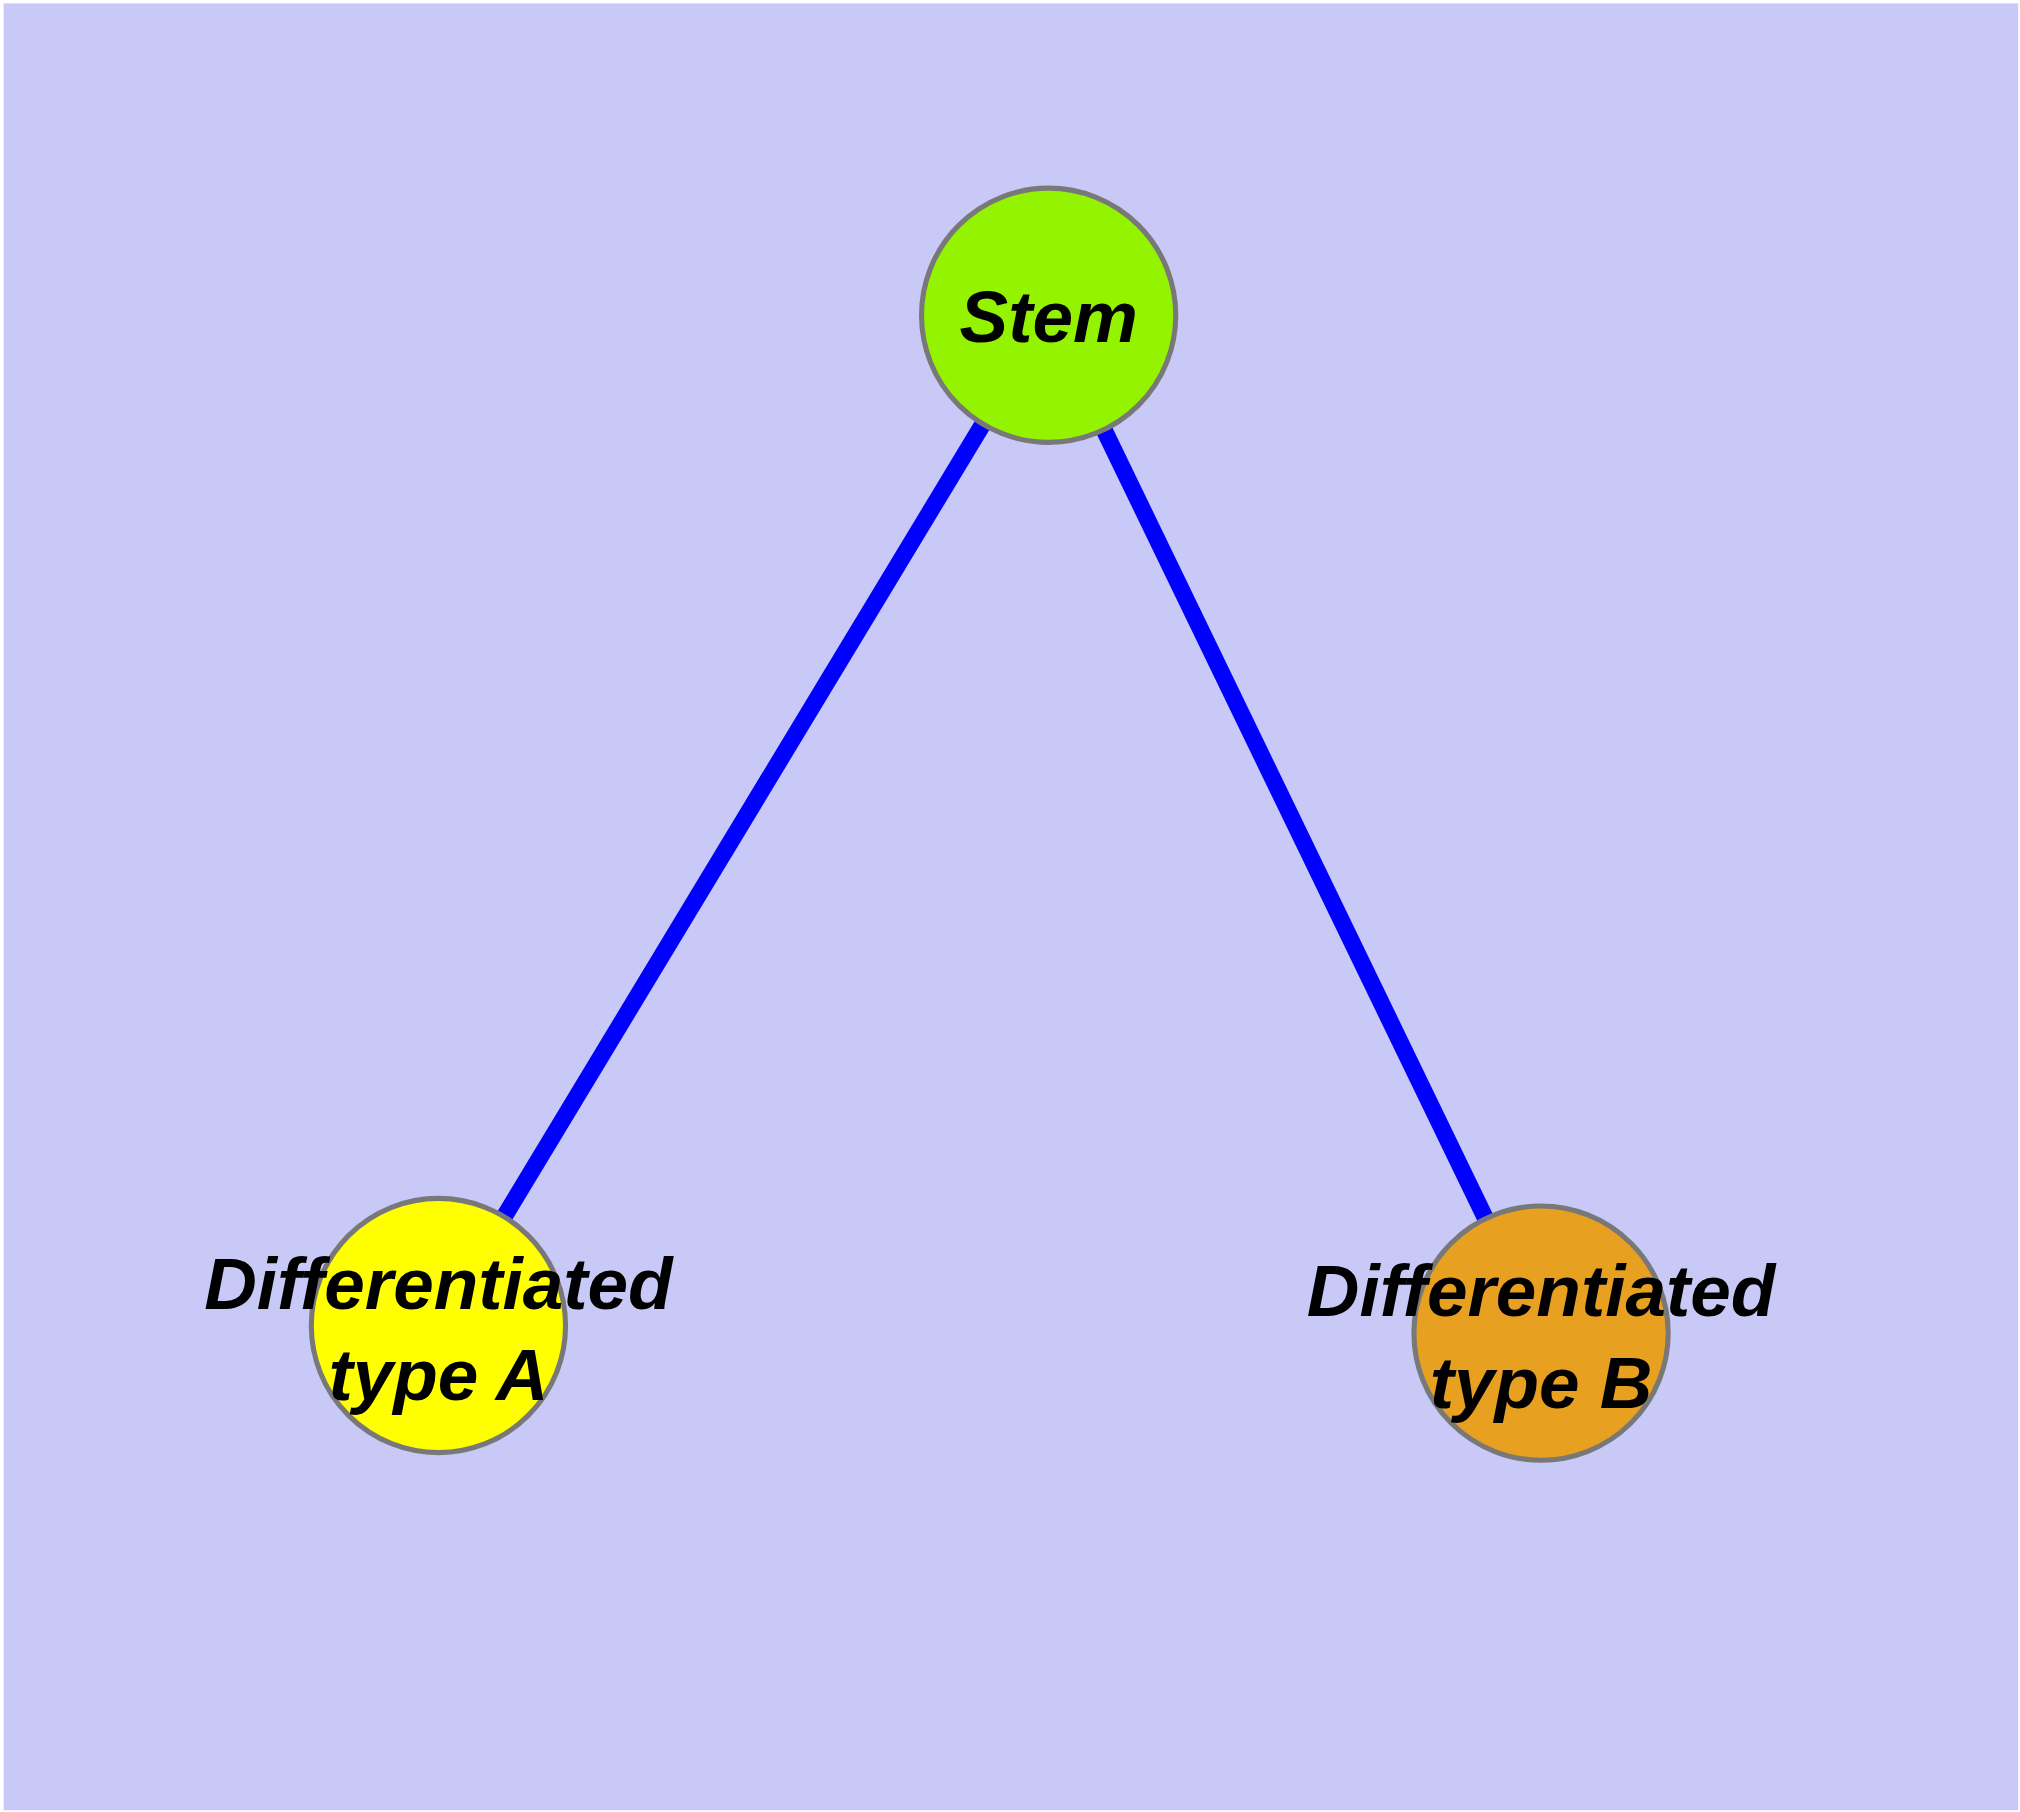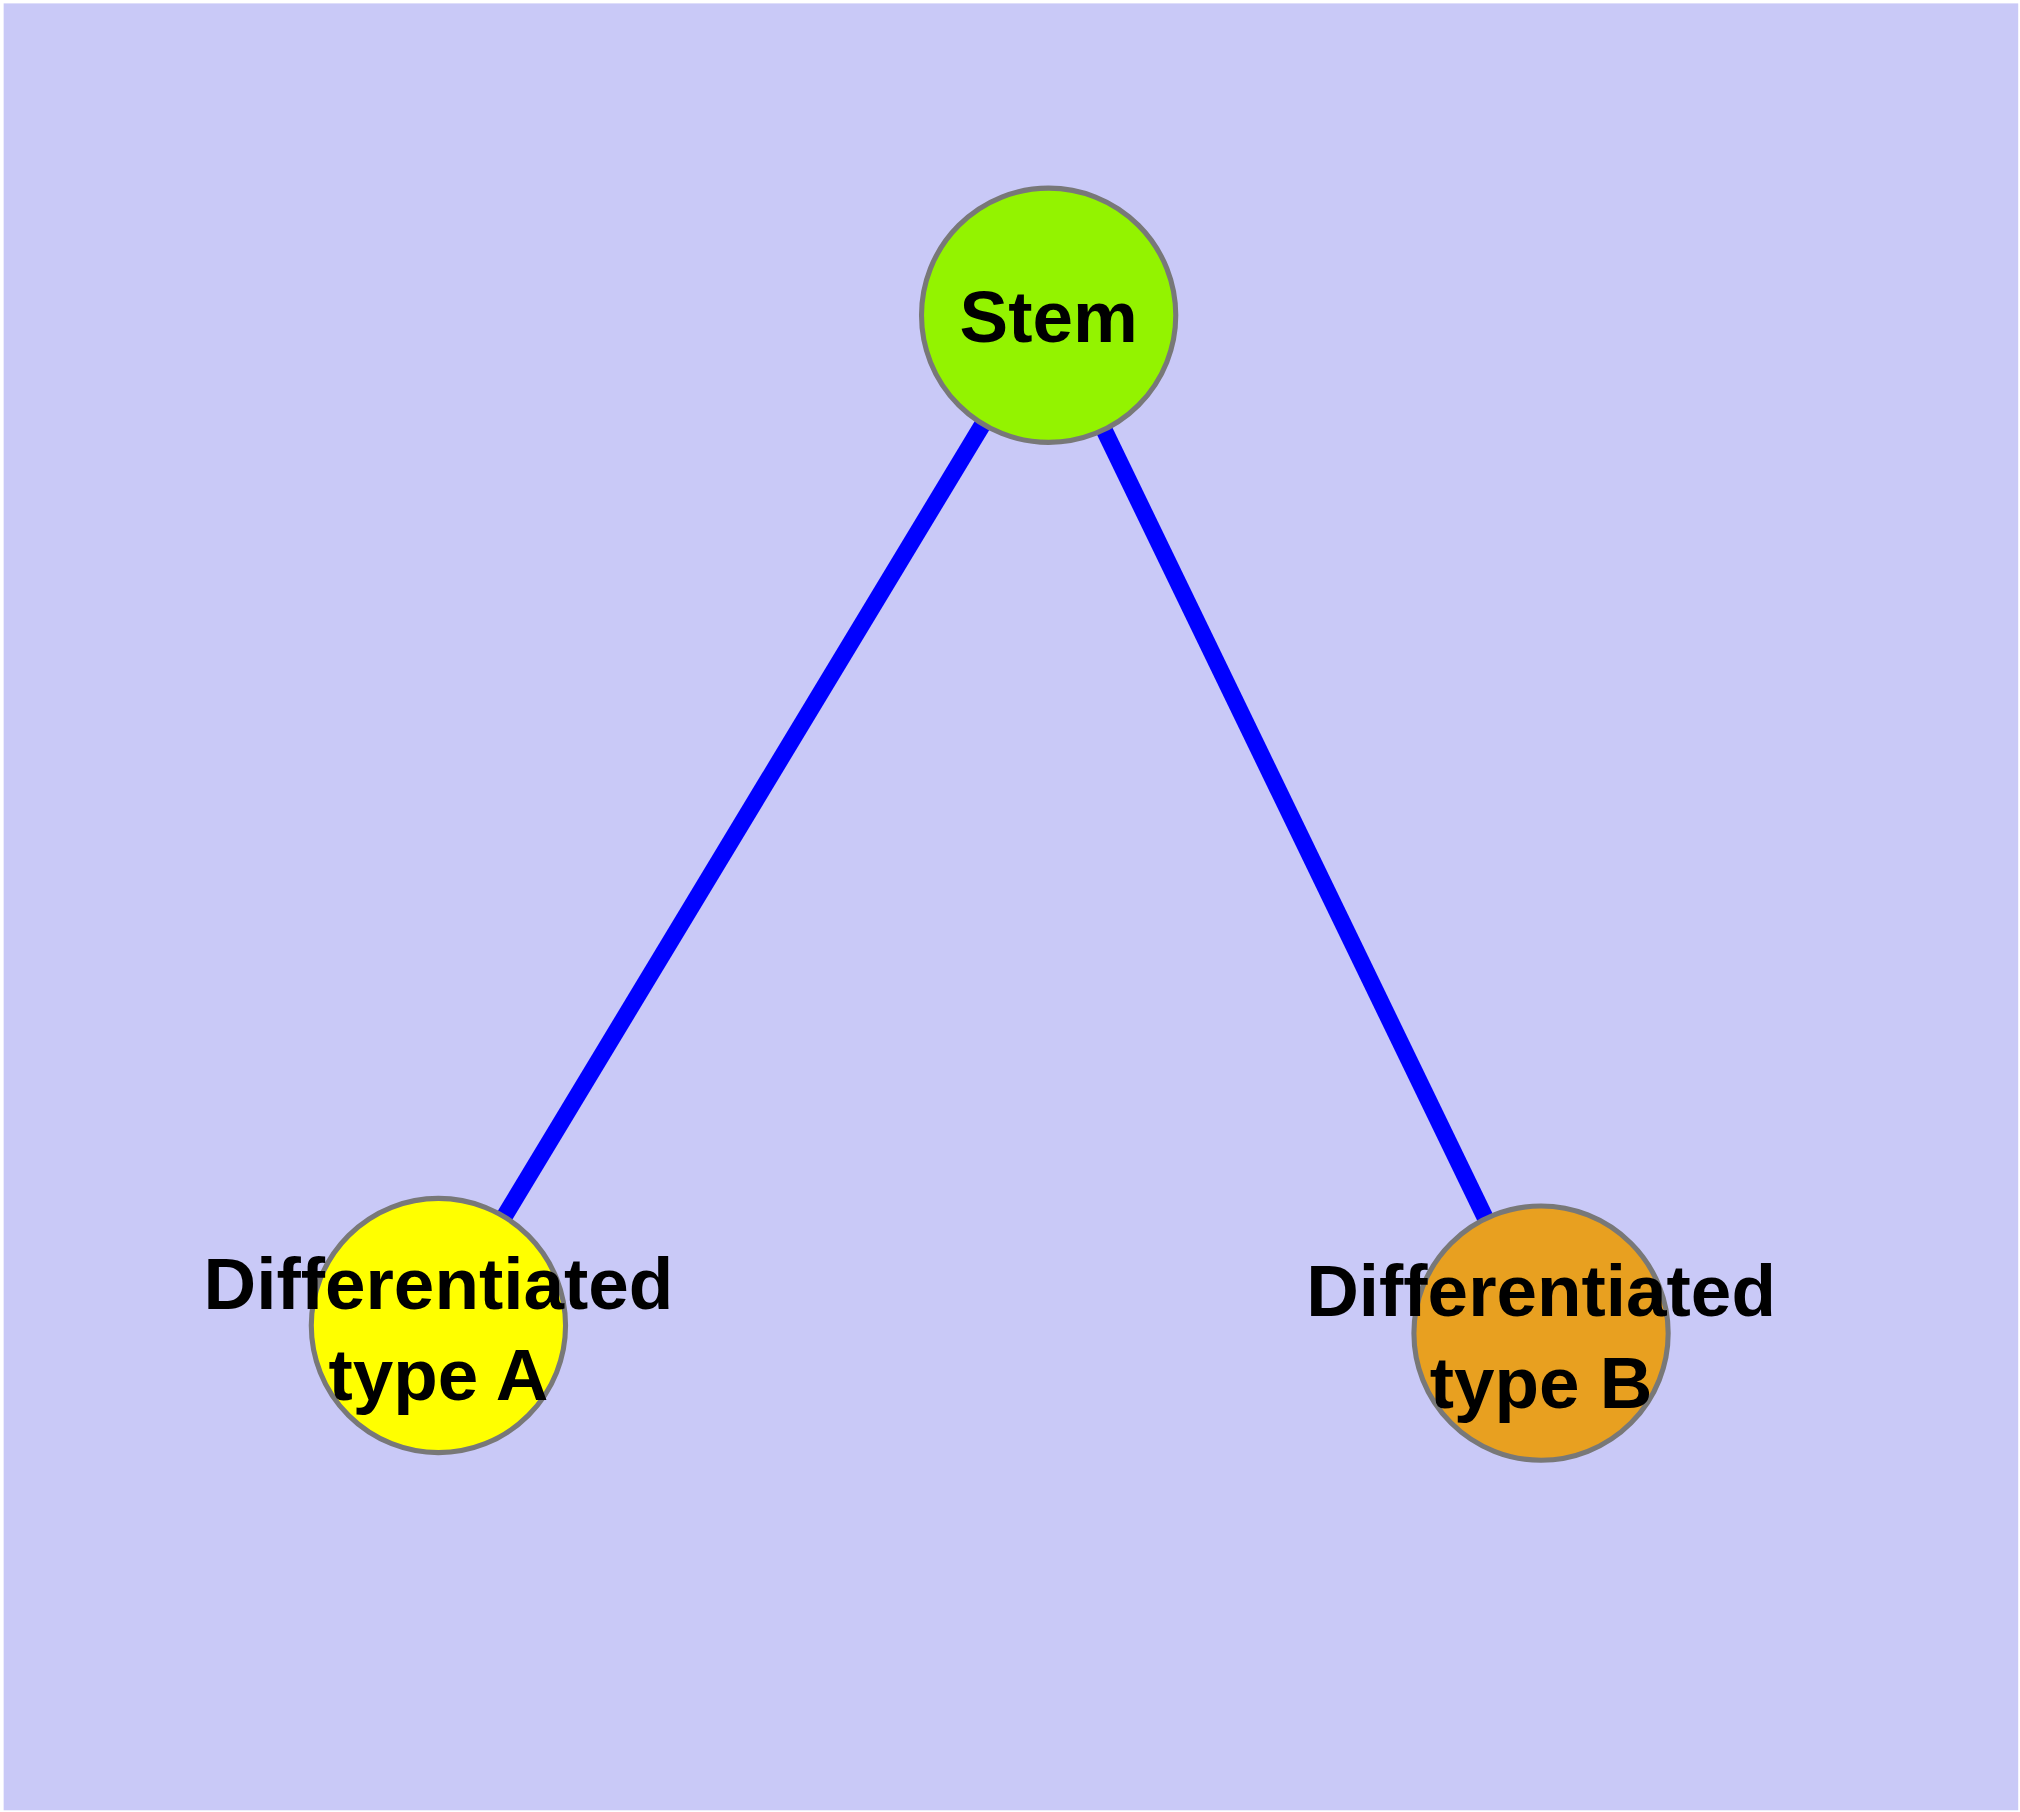--- a/index.html
+++ b/index.html
@@ -7,20 +7,21 @@
     padding: 0;
     background: #ffffff;
     width: 2021px;
     height: 1812px;
     overflow: hidden;
   }
   .diagram-wrap {
     position: relative;
     width: 1941px;
     height: 1812px;
+    font-style: italic;
   }
   svg {
     display: block;
   }
   .edge {
     stroke-width: 20px;
     stroke-linecap: butt;
   }
   .node-circle {
     stroke: #787878;

